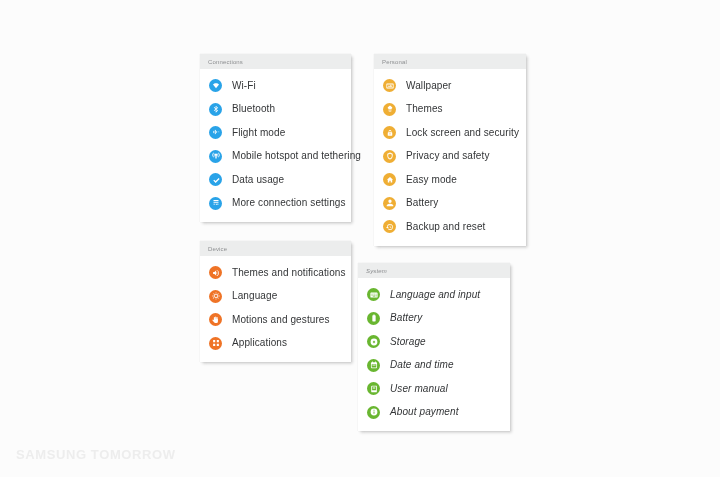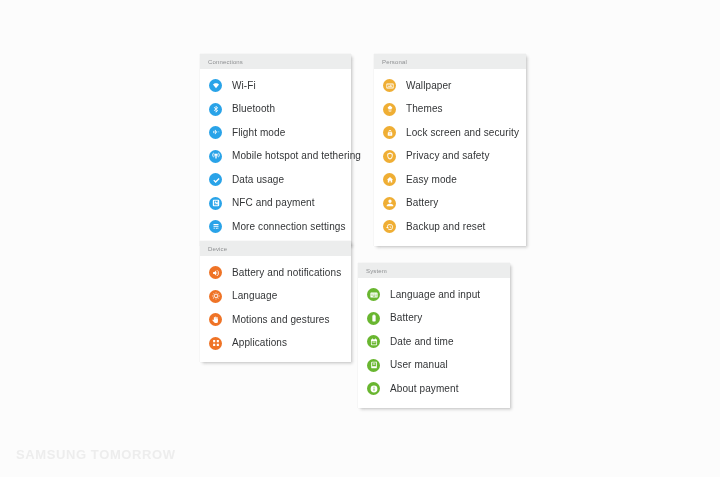--- a/index.html
+++ b/index.html
@@ -92,21 +92,21 @@
 
   .grp-connections .icon-badge { background: #29a3e8; }
   .grp-device      .icon-badge { background: #ef7326; }
   .grp-personal    .icon-badge { background: #efae34; }
   .grp-system      .icon-badge { background: #69b630; }
 
   
   #panel-connections { left: 200px; top: 54px;  width: 151px; }
   #panel-device      { left: 200px; top: 241px; width: 151px; }
   #panel-personal    { left: 374px; top: 54px;  width: 152px; }
-  #panel-system      { left: 358px; top: 263px; width: 152px; }
+  #panel-system      { left: 358px; top: 263px; width: 152px; font-style: italic; }
 
   
   #watermark {
     position: absolute;
     left: 16px;
     top: 448px;
     font-size: 13px;
     font-weight: bold;
     color: #ededed;
     letter-spacing: 0.6px;
@@ -160,48 +160,40 @@
           <span class="icon-badge">
             <svg viewBox="0 0 16 16" xmlns="http://www.w3.org/2000/svg">
               <path d="M13.4 4 7.2 10.2 4.4 7.4 2.6 9.2l4.6 4.6 8-8z"></path>
             </svg>
           </span>
           <span class="row-label">Data usage</span>
         </div>
         <div class="row">
           <span class="icon-badge">
             <svg viewBox="0 0 16 16" xmlns="http://www.w3.org/2000/svg">
-              <path d="M3.4 1.6h9.2c1 0 1.8.8 1.8 1.8v9.2c0 1-.8 1.8-1.8 1.8H3.4c-1 0-1.8-.8-1.8-1.8V3.4c0-1 .8-1.8 1.8-1.8zm.6 1.8v9.2h8V3.4H4zm1.6 1.6h2.2l2.6 3.7V5h1.4v6h-2.2L6.9 7.3V11H5.5V5z"></path>
-            </svg>
-          </span>
-          <span class="row-label">NFC and payment</span>
-        </div>
-        <div class="row">
-          <span class="icon-badge">
-            <svg viewBox="0 0 16 16" xmlns="http://www.w3.org/2000/svg">
               <path d="M3 2h10v2H3V2zm0 3.5h10v1.8H3V5.5zM8 9v3.2l2.4-1.6L8 9zm-5 .3h3.6v1.6H3V9.3zm6.8 0H13v1.6H9.8V9.3z"></path>
             </svg>
           </span>
           <span class="row-label">More connection settings</span>
         </div>
       </div>
   </div>
 
   <div class="panel" id="panel-device">
     <div class="panel-header">
       <span class="panel-header-label">Device</span>
     </div>
     <div class="panel-body grp-device">
         <div class="row">
           <span class="icon-badge">
             <svg viewBox="0 0 16 16" xmlns="http://www.w3.org/2000/svg">
               <path d="M2.2 6v4h2.6l3.3 3.2V2.8L4.8 6H2.2zm8.6 2c0-1.1-.6-2.1-1.6-2.6v5.2c1-.5 1.6-1.5 1.6-2.6zM9.2 1.8v1.4c2 .6 3.4 2.5 3.4 4.8s-1.4 4.2-3.4 4.8v1.4c2.8-.6 4.8-3.1 4.8-6.2s-2-5.6-4.8-6.2z"></path>
             </svg>
           </span>
-          <span class="row-label">Battery and notifications</span>
+          <span class="row-label">Themes and notifications</span>
         </div>
         <div class="row">
           <span class="icon-badge">
             <svg viewBox="0 0 16 16" xmlns="http://www.w3.org/2000/svg">
               <path d="M8 4.2A3.8 3.8 0 1 0 8 11.8 3.8 3.8 0 0 0 8 4.2zm0 6.1a2.3 2.3 0 1 1 0-4.6 2.3 2.3 0 0 1 0 4.6zM7.2.8h1.6v2.4H7.2V.8zm0 12h1.6v2.4H7.2v-2.4zM.8 7.2h2.4v1.6H.8V7.2zm12 0h2.4v1.6h-2.4V7.2zM2.6 3.7 3.7 2.6l1.7 1.7-1.1 1.1-1.7-1.7zm8 8 1.1-1.1 1.7 1.7-1.1 1.1-1.7-1.7zm1.7-9.1 1.1 1.1-1.7 1.7-1.1-1.1 1.7-1.7zm-9.1 8 1.1 1.1-1.7 1.7-1.1-1.1 1.7-1.7z"></path>
             </svg>
           </span>
           <span class="row-label">Language</span>
         </div>
         <div class="row">
@@ -304,20 +296,28 @@
           <span class="icon-badge">
             <svg viewBox="0 0 16 16" xmlns="http://www.w3.org/2000/svg">
               <path d="M10.2 2.4h-1V1.2H6.8v1.2h-1c-.6 0-1.1.5-1.1 1.1v10.2c0 .6.5 1.1 1.1 1.1h4.4c.6 0 1.1-.5 1.1-1.1V3.5c0-.6-.5-1.1-1.1-1.1z"></path>
             </svg>
           </span>
           <span class="row-label">Battery</span>
         </div>
         <div class="row">
           <span class="icon-badge">
             <svg viewBox="0 0 16 16" xmlns="http://www.w3.org/2000/svg">
+              <path d="M8 1.2A6.8 6.8 0 1 0 8 14.8 6.8 6.8 0 0 0 8 1.2zm0 9.2a2.4 2.4 0 1 1 0-4.8 2.4 2.4 0 0 1 0 4.8zm0-3.6a1.2 1.2 0 1 0 0 2.4 1.2 1.2 0 0 0 0-2.4z"></path>
+            </svg>
+          </span>
+          <span class="row-label">Storage</span>
+        </div>
+        <div class="row">
+          <span class="icon-badge">
+            <svg viewBox="0 0 16 16" xmlns="http://www.w3.org/2000/svg">
               <path d="M12.6 2.4h-.9V1h-1.6v1.4H5.9V1H4.3v1.4h-.9c-.9 0-1.5.7-1.5 1.5v9.1c0 .8.6 1.5 1.5 1.5h9.2c.9 0 1.5-.7 1.5-1.5V3.9c0-.8-.6-1.5-1.5-1.5zm0 10.6H3.4V6.3h9.2V13zM5.3 7.6h2v2h-2v-2zm3.4 0h2v2h-2v-2z"></path>
             </svg>
           </span>
           <span class="row-label">Date and time</span>
         </div>
         <div class="row">
           <span class="icon-badge">
             <svg viewBox="0 0 16 16" xmlns="http://www.w3.org/2000/svg">
               <path d="M12.8 1.4H4.2c-1 0-1.8.8-1.8 1.8v9.6c0 1 .8 1.8 1.8 1.8h8.6c.5 0 .8-.4.8-.8V2.2c0-.5-.4-.8-.8-.8zm-.9 10.8H4.2c-.2 0-.4.2-.4.4s.2.4.4.4h7.7v-.8zm0-1.6H4.2V3.2h7.7v7.4zM5.6 4.6h4.8v1.1H5.6V4.6zm0 2.2h4.8v1.1H5.6V6.8z"></path>
             </svg>

